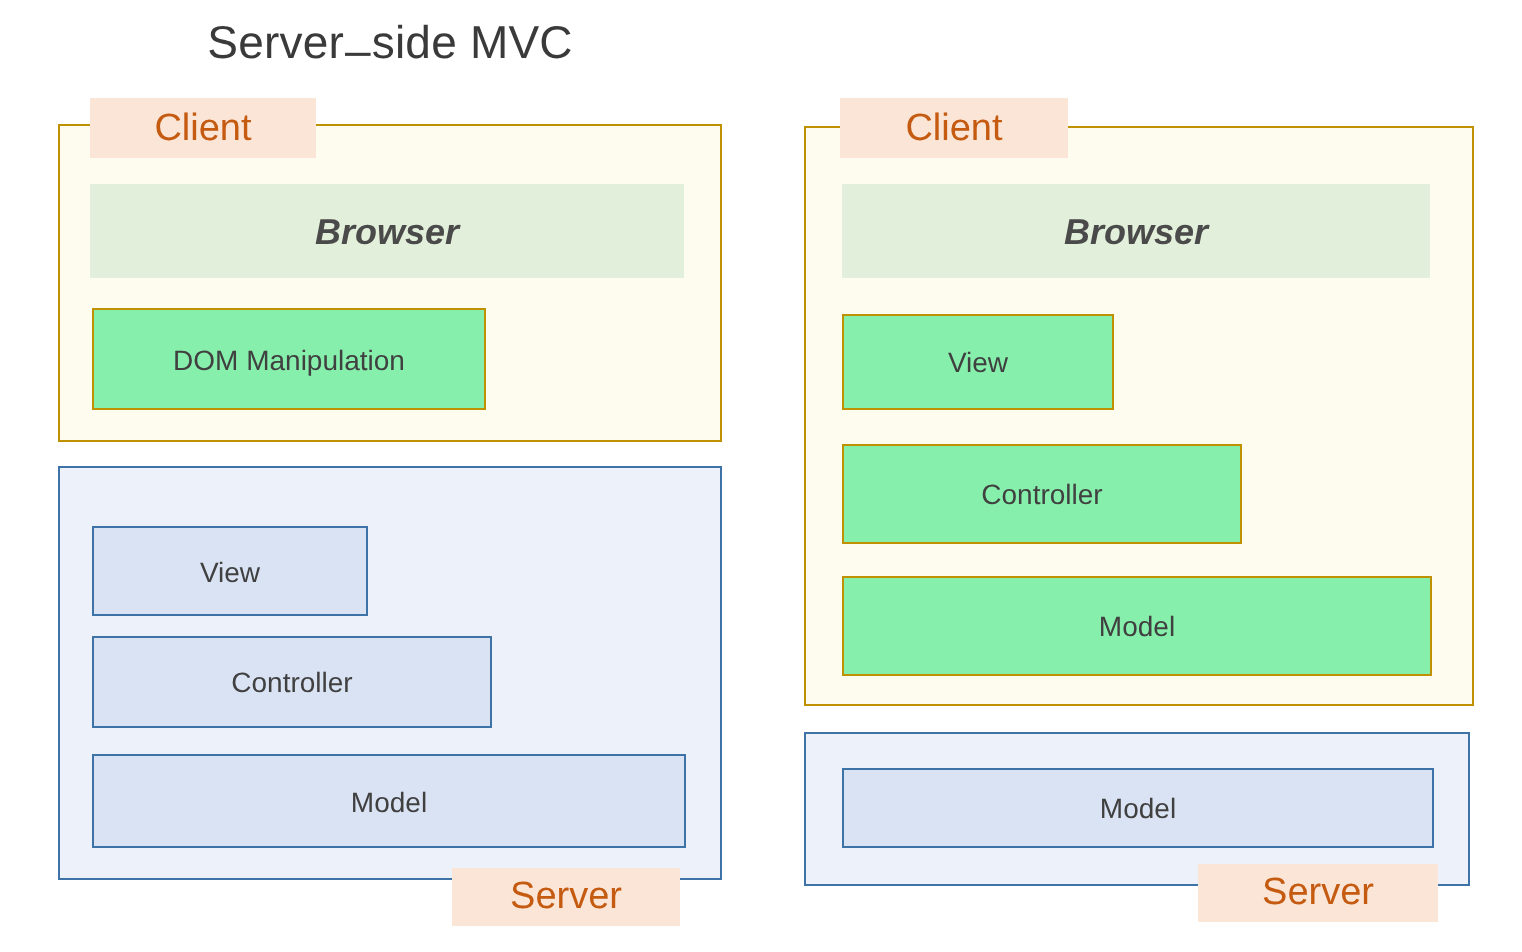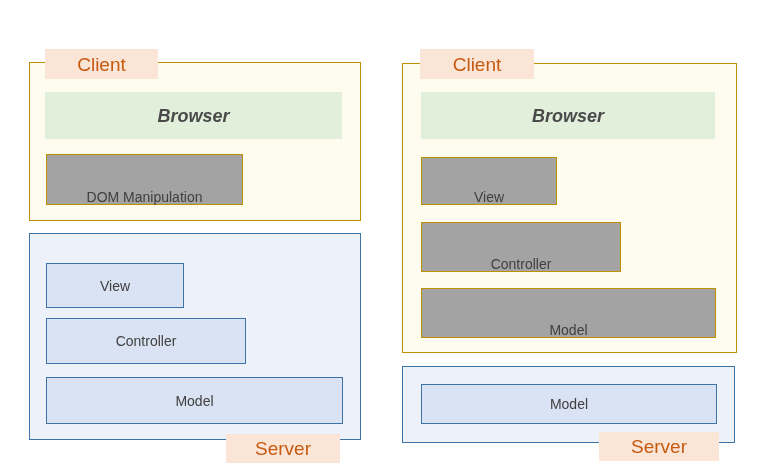--- a/index.html
+++ b/index.html
@@ -79,34 +79,36 @@
   }
   .box-browser {
     background: #E2EFDA;
     border: none;
     font-style: italic;
     font-weight: bold;
     color: #4a4a4a;
     font-size: 18px;
   }
   .box-yellow {
-    background: #a3a3a3;
+    background: #86efac;
     border: 1.2px solid #BF9000;
-    align-items: flex-end;
   }
   .box-blue {
     background: #DAE3F3;
     border: 1.2px solid #3E73A8;
   }
 </style>
 </head>
 <body>
 
 <div id="canvas">
 
+  <div class="diagram-title" style="left:29px; top:10px; width:332px;">
+    <span>Server</span><span class="dash">–</span><span>side MVC</span>
+  </div>
 
   <div class="panel panel-client" style="left:29px; top:62px; width:332px; height:159px;"></div>
 
   <div class="tag" style="left:45px; top:49px; width:113px; height:30px;">
     <span>Client</span>
   </div>
 
   <div class="box box-browser" style="left:45px; top:92px; width:297px; height:47px;">
     <span>Browser</span>
   </div>

